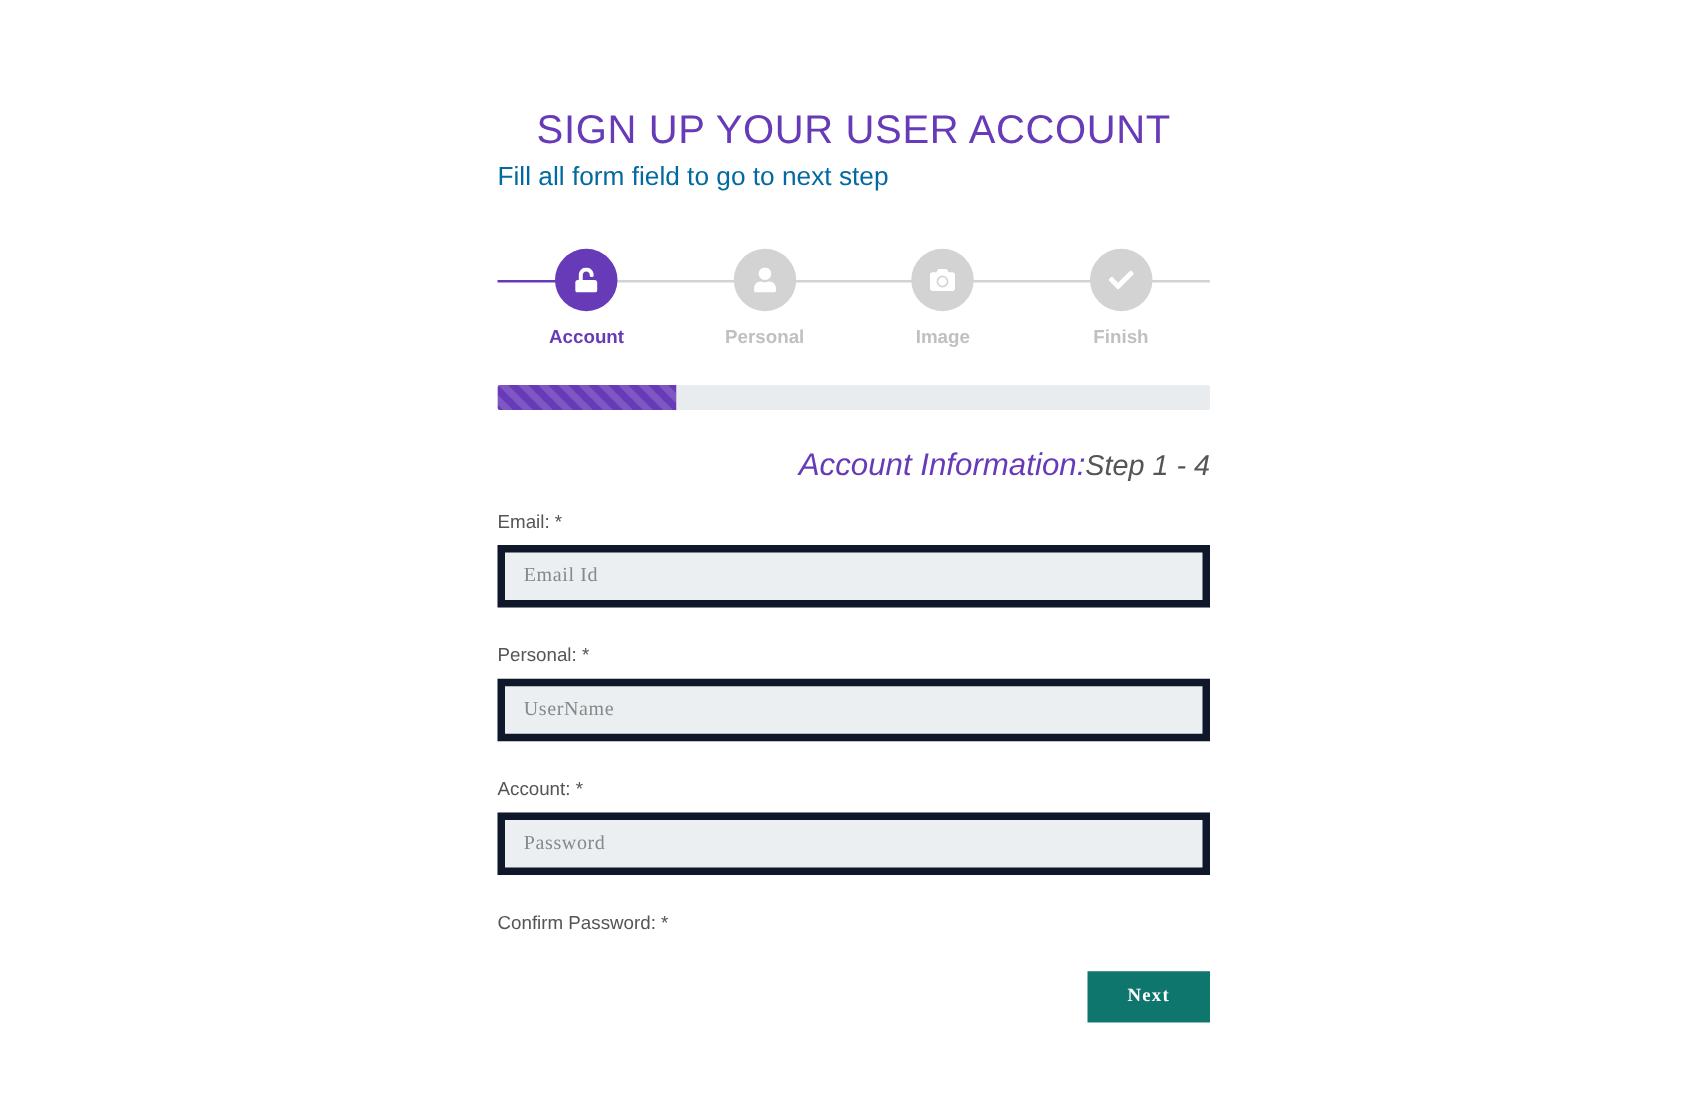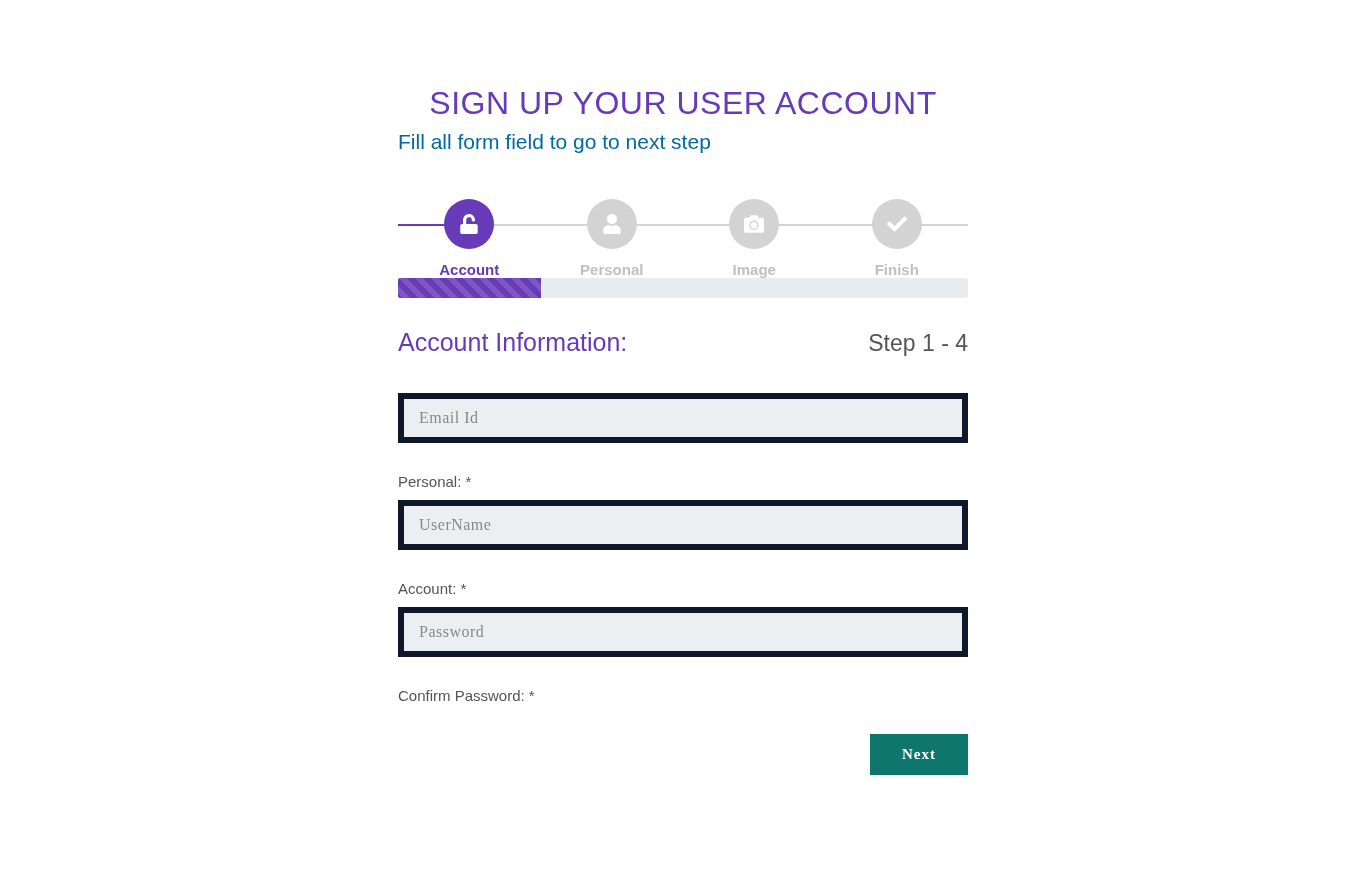--- a/index.html
+++ b/index.html
@@ -27,20 +27,21 @@
       margin-bottom: 8px;
     }
     .subtitle {
       text-align: left;
       color: #0369a1;
       font-size: 21px;
       margin-bottom: 45px;
     }
     .progressbar-wrap {
       position: relative;
+      margin-bottom: 30px;
     }
     .progressbar {
       display: flex;
       list-style: none;
       position: relative;
     }
     .progressbar li {
       flex: 1;
       text-align: center;
       position: relative;
@@ -111,23 +112,24 @@
     }
     .progress-fill {
       height: 100%;
       width: 25%;
       background-color: #673ab7;
       background-image: linear-gradient(45deg, rgba(255,255,255,0.15) 25%, transparent 25%, transparent 50%, rgba(255,255,255,0.15) 50%, rgba(255,255,255,0.15) 75%, transparent 75%, transparent);
       background-size: 1rem 1rem;
     }
     .form-header {
       display: flex;
-      justify-content: space-between;
+      justify-content: flex-end;
       align-items: baseline;
-      margin-bottom: 36px;
+      margin-bottom: 22px;
+      font-style: italic;
     }
     .fs-title {
       color: #673ab7;
       font-size: 25px;
       font-weight: 400;
     }
     .step-counter {
       color: #555;
       font-size: 23px;
       font-weight: 400;
@@ -216,20 +218,21 @@
   <div class="progress-track">
     <div class="progress-fill"></div>
   </div>
 
   <div class="form-header">
     <h3 class="fs-title">Account Information:</h3>
     <span class="step-counter">Step 1 - 4</span>
   </div>
 
   <div class="form-group">
+    <label class="field-label">Email: *</label>
     <input type="email" class="form-control" placeholder="Email Id" style="">
   </div>
 
   <div class="form-group">
     <label class="field-label">Personal: *</label>
     <input type="text" class="form-control" placeholder="UserName" style="">
   </div>
 
   <div class="form-group">
     <label class="field-label">Account: *</label>

